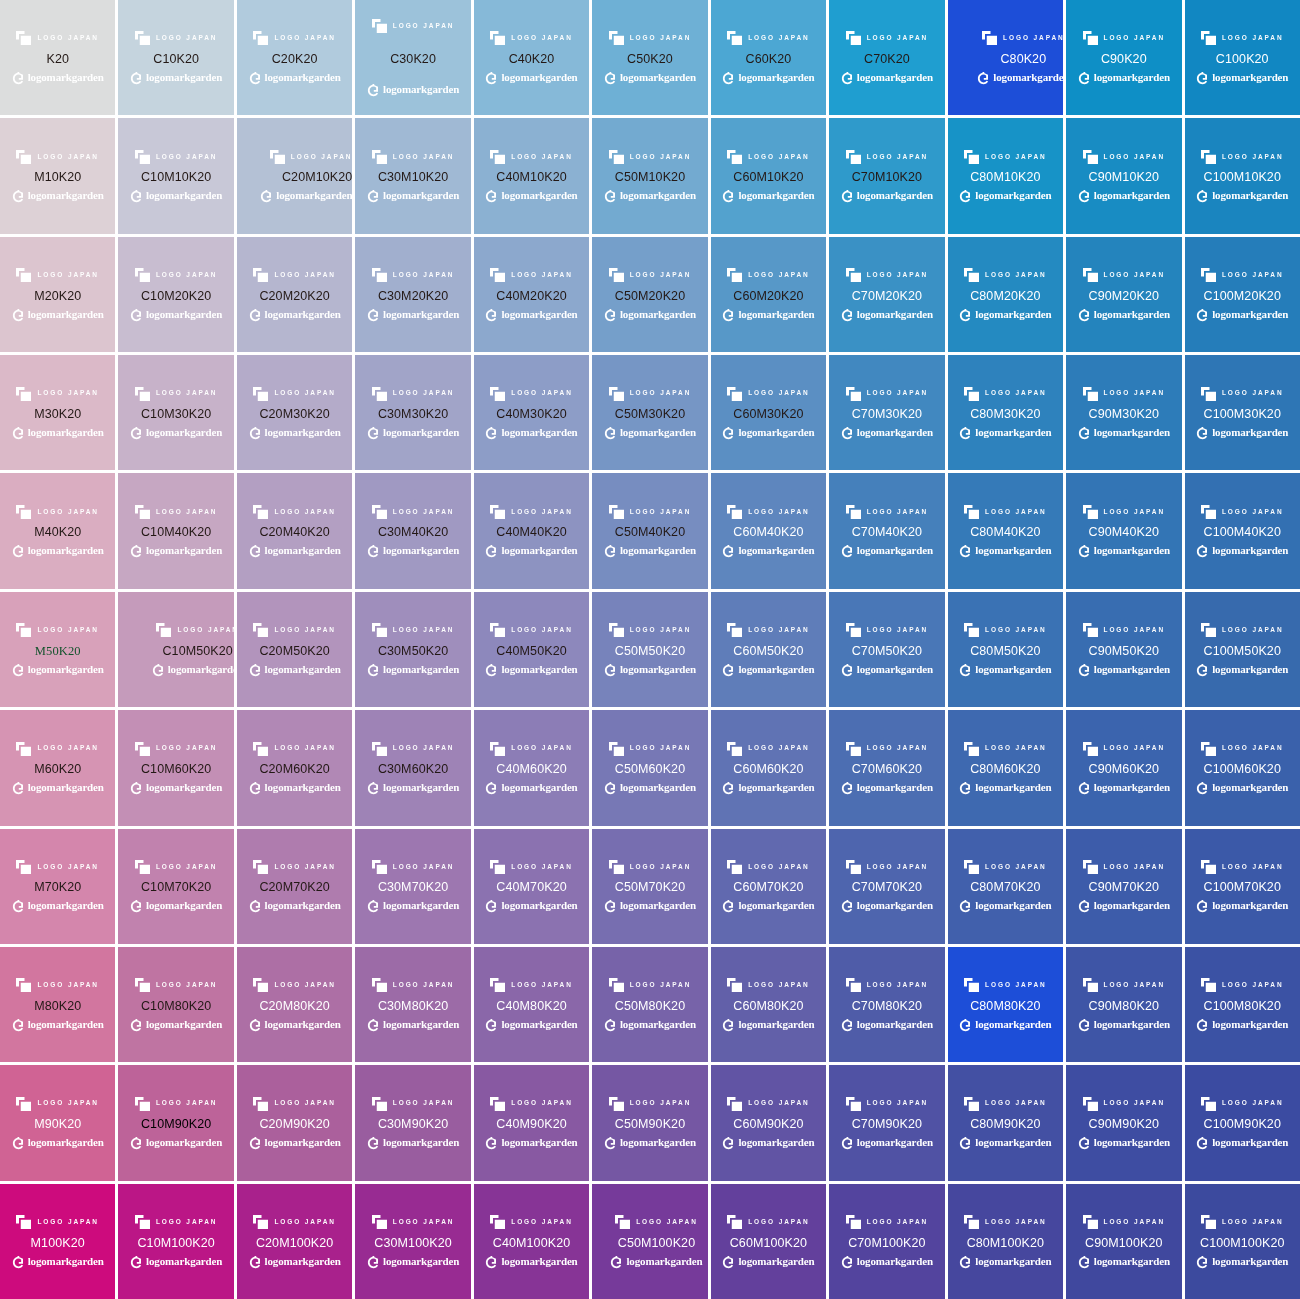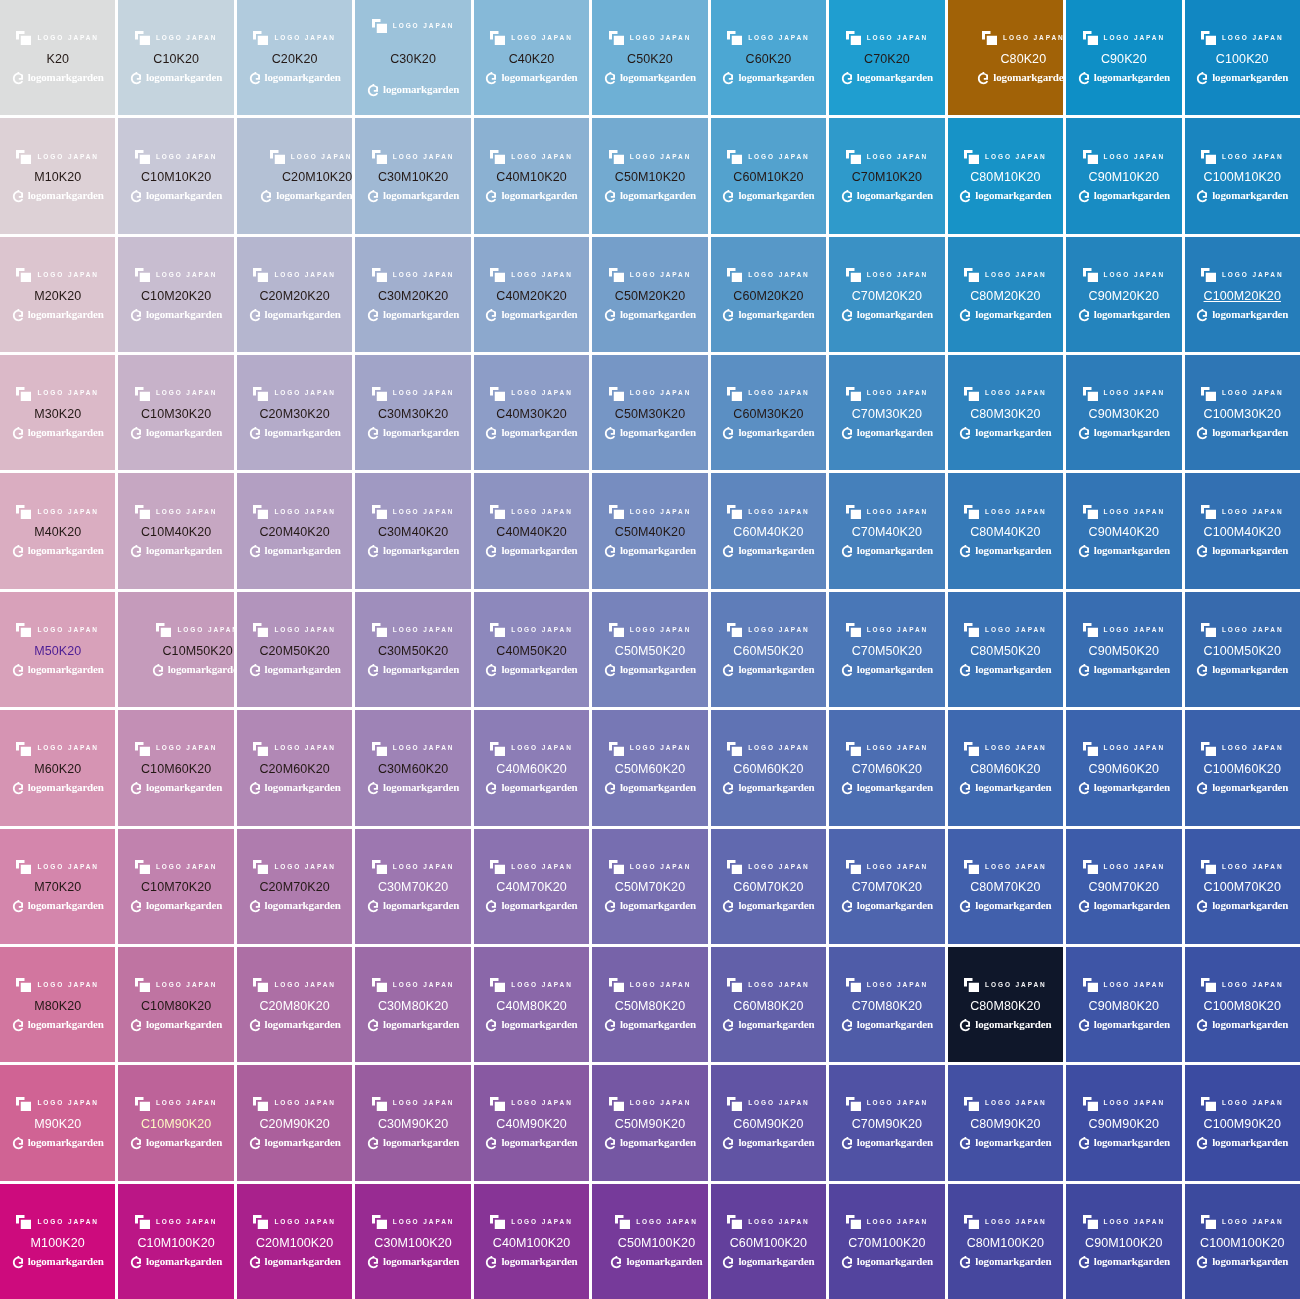--- a/index.html
+++ b/index.html
@@ -237,21 +237,21 @@
       </div>
       <div class="code-label" style="color: rgb(35, 24, 21);">C70K20</div>
       <div class="lmg-lockup">
         <span class="lmg-icon"><svg viewBox="0 0 26 26" xmlns="http://www.w3.org/2000/svg" aria-hidden="true">
             <path d="M13 1.6 C6.6 1.6 1.8 6.5 1.8 13 C1.8 19.5 6.6 24.4 13 24.4 C17.2 24.4 20.6 22.4 22.4 19.2 L18.9 17.3 C17.7 19.4 15.6 20.8 13 20.8 C8.6 20.8 5.4 17.4 5.4 13 C5.4 8.6 8.6 5.2 13 5.2 C15.2 5.2 17 6 18.3 7.4 L18.3 12.2 L13.6 12.2 L13.6 15.6 L22 15.6 L22 5.6 Z" fill="#ffffff"></path>
             <rect x="11.2" y="0" width="3.3" height="2.4" fill="#ffffff"></rect>
           </svg></span>
         <span class="lmg-word">logomarkgarden</span>
       </div>
     </div>
-    <div class="swatch" style="background: #a16207; padding-left: 36px;">
+    <div class="swatch" style="background: #1d4ed8; padding-left: 36px;">
       <div class="lj-lockup">
         <span class="lj-icon"><svg viewBox="0 0 30 28" xmlns="http://www.w3.org/2000/svg" aria-hidden="true">
             <path d="M0 0 H17 V6 H6 V17 H0 Z" fill="#ffffff"></path>
             <path d="M9.5 9.5 H30 V28 H9.5 Z" fill="#ffffff"></path>
             <path d="M9.5 9.5 H17 V17 H9.5 Z" fill="none"></path>
           </svg></span>
         <span class="lj-word">LOGO JAPAN</span>
       </div>
       <div class="code-label" style="color: rgb(255, 255, 255);">C80K20</div>
       <div class="lmg-lockup">
@@ -678,21 +678,21 @@
     </div>
     <div class="swatch" style="background: rgb(37, 125, 186);">
       <div class="lj-lockup">
         <span class="lj-icon"><svg viewBox="0 0 30 28" xmlns="http://www.w3.org/2000/svg" aria-hidden="true">
             <path d="M0 0 H17 V6 H6 V17 H0 Z" fill="#ffffff"></path>
             <path d="M9.5 9.5 H30 V28 H9.5 Z" fill="#ffffff"></path>
             <path d="M9.5 9.5 H17 V17 H9.5 Z" fill="none"></path>
           </svg></span>
         <span class="lj-word">LOGO JAPAN</span>
       </div>
-      <div class="code-label" style="color: rgb(255, 255, 255); text-decoration: underline;">C100M20K20</div>
+      <div class="code-label" style="color: rgb(255, 255, 255);">C100M20K20</div>
       <div class="lmg-lockup">
         <span class="lmg-icon"><svg viewBox="0 0 26 26" xmlns="http://www.w3.org/2000/svg" aria-hidden="true">
             <path d="M13 1.6 C6.6 1.6 1.8 6.5 1.8 13 C1.8 19.5 6.6 24.4 13 24.4 C17.2 24.4 20.6 22.4 22.4 19.2 L18.9 17.3 C17.7 19.4 15.6 20.8 13 20.8 C8.6 20.8 5.4 17.4 5.4 13 C5.4 8.6 8.6 5.2 13 5.2 C15.2 5.2 17 6 18.3 7.4 L18.3 12.2 L13.6 12.2 L13.6 15.6 L22 15.6 L22 5.6 Z" fill="#ffffff"></path>
             <rect x="11.2" y="0" width="3.3" height="2.4" fill="#ffffff"></rect>
           </svg></span>
         <span class="lmg-word">logomarkgarden</span>
       </div>
     </div>
     <div class="swatch" style="background: rgb(219, 185, 200);">
       <div class="lj-lockup">
@@ -1092,21 +1092,21 @@
     </div>
     <div class="swatch" style="background: rgb(216, 161, 186);">
       <div class="lj-lockup">
         <span class="lj-icon"><svg viewBox="0 0 30 28" xmlns="http://www.w3.org/2000/svg" aria-hidden="true">
             <path d="M0 0 H17 V6 H6 V17 H0 Z" fill="#ffffff"></path>
             <path d="M9.5 9.5 H30 V28 H9.5 Z" fill="#ffffff"></path>
             <path d="M9.5 9.5 H17 V17 H9.5 Z" fill="none"></path>
           </svg></span>
         <span class="lj-word">LOGO JAPAN</span>
       </div>
-      <div class="code-label" style="color: #4c1d95;">M50K20</div>
+      <div class="code-label" style="color: #14532d; font-family: Liberation Serif, serif;">M50K20</div>
       <div class="lmg-lockup">
         <span class="lmg-icon"><svg viewBox="0 0 26 26" xmlns="http://www.w3.org/2000/svg" aria-hidden="true">
             <path d="M13 1.6 C6.6 1.6 1.8 6.5 1.8 13 C1.8 19.5 6.6 24.4 13 24.4 C17.2 24.4 20.6 22.4 22.4 19.2 L18.9 17.3 C17.7 19.4 15.6 20.8 13 20.8 C8.6 20.8 5.4 17.4 5.4 13 C5.4 8.6 8.6 5.2 13 5.2 C15.2 5.2 17 6 18.3 7.4 L18.3 12.2 L13.6 12.2 L13.6 15.6 L22 15.6 L22 5.6 Z" fill="#ffffff"></path>
             <rect x="11.2" y="0" width="3.3" height="2.4" fill="#ffffff"></rect>
           </svg></span>
         <span class="lmg-word">logomarkgarden</span>
       </div>
     </div>
     <div class="swatch" style="background: rgb(197, 155, 187); padding-left: 43px;">
       <div class="lj-lockup">
@@ -1821,21 +1821,21 @@
       </div>
       <div class="code-label" style="color: rgb(255, 255, 255);">C70M80K20</div>
       <div class="lmg-lockup">
         <span class="lmg-icon"><svg viewBox="0 0 26 26" xmlns="http://www.w3.org/2000/svg" aria-hidden="true">
             <path d="M13 1.6 C6.6 1.6 1.8 6.5 1.8 13 C1.8 19.5 6.6 24.4 13 24.4 C17.2 24.4 20.6 22.4 22.4 19.2 L18.9 17.3 C17.7 19.4 15.6 20.8 13 20.8 C8.6 20.8 5.4 17.4 5.4 13 C5.4 8.6 8.6 5.2 13 5.2 C15.2 5.2 17 6 18.3 7.4 L18.3 12.2 L13.6 12.2 L13.6 15.6 L22 15.6 L22 5.6 Z" fill="#ffffff"></path>
             <rect x="11.2" y="0" width="3.3" height="2.4" fill="#ffffff"></rect>
           </svg></span>
         <span class="lmg-word">logomarkgarden</span>
       </div>
     </div>
-    <div class="swatch" style="background: #0f172a;">
+    <div class="swatch" style="background: #1d4ed8;">
       <div class="lj-lockup">
         <span class="lj-icon"><svg viewBox="0 0 30 28" xmlns="http://www.w3.org/2000/svg" aria-hidden="true">
             <path d="M0 0 H17 V6 H6 V17 H0 Z" fill="#ffffff"></path>
             <path d="M9.5 9.5 H30 V28 H9.5 Z" fill="#ffffff"></path>
             <path d="M9.5 9.5 H17 V17 H9.5 Z" fill="none"></path>
           </svg></span>
         <span class="lj-word">LOGO JAPAN</span>
       </div>
       <div class="code-label" style="color: rgb(255, 255, 255);">C80M80K20</div>
       <div class="lmg-lockup">
@@ -1902,21 +1902,21 @@
     </div>
     <div class="swatch" style="background: rgb(189, 99, 153);">
       <div class="lj-lockup">
         <span class="lj-icon"><svg viewBox="0 0 30 28" xmlns="http://www.w3.org/2000/svg" aria-hidden="true">
             <path d="M0 0 H17 V6 H6 V17 H0 Z" fill="#ffffff"></path>
             <path d="M9.5 9.5 H30 V28 H9.5 Z" fill="#ffffff"></path>
             <path d="M9.5 9.5 H17 V17 H9.5 Z" fill="none"></path>
           </svg></span>
         <span class="lj-word">LOGO JAPAN</span>
       </div>
-      <div class="code-label" style="color: #fef9c3;">C10M90K20</div>
+      <div class="code-label" style="color: #000000;">C10M90K20</div>
       <div class="lmg-lockup">
         <span class="lmg-icon"><svg viewBox="0 0 26 26" xmlns="http://www.w3.org/2000/svg" aria-hidden="true">
             <path d="M13 1.6 C6.6 1.6 1.8 6.5 1.8 13 C1.8 19.5 6.6 24.4 13 24.4 C17.2 24.4 20.6 22.4 22.4 19.2 L18.9 17.3 C17.7 19.4 15.6 20.8 13 20.8 C8.6 20.8 5.4 17.4 5.4 13 C5.4 8.6 8.6 5.2 13 5.2 C15.2 5.2 17 6 18.3 7.4 L18.3 12.2 L13.6 12.2 L13.6 15.6 L22 15.6 L22 5.6 Z" fill="#ffffff"></path>
             <rect x="11.2" y="0" width="3.3" height="2.4" fill="#ffffff"></rect>
           </svg></span>
         <span class="lmg-word">logomarkgarden</span>
       </div>
     </div>
     <div class="swatch" style="background: rgb(171, 96, 156);">
       <div class="lj-lockup">

